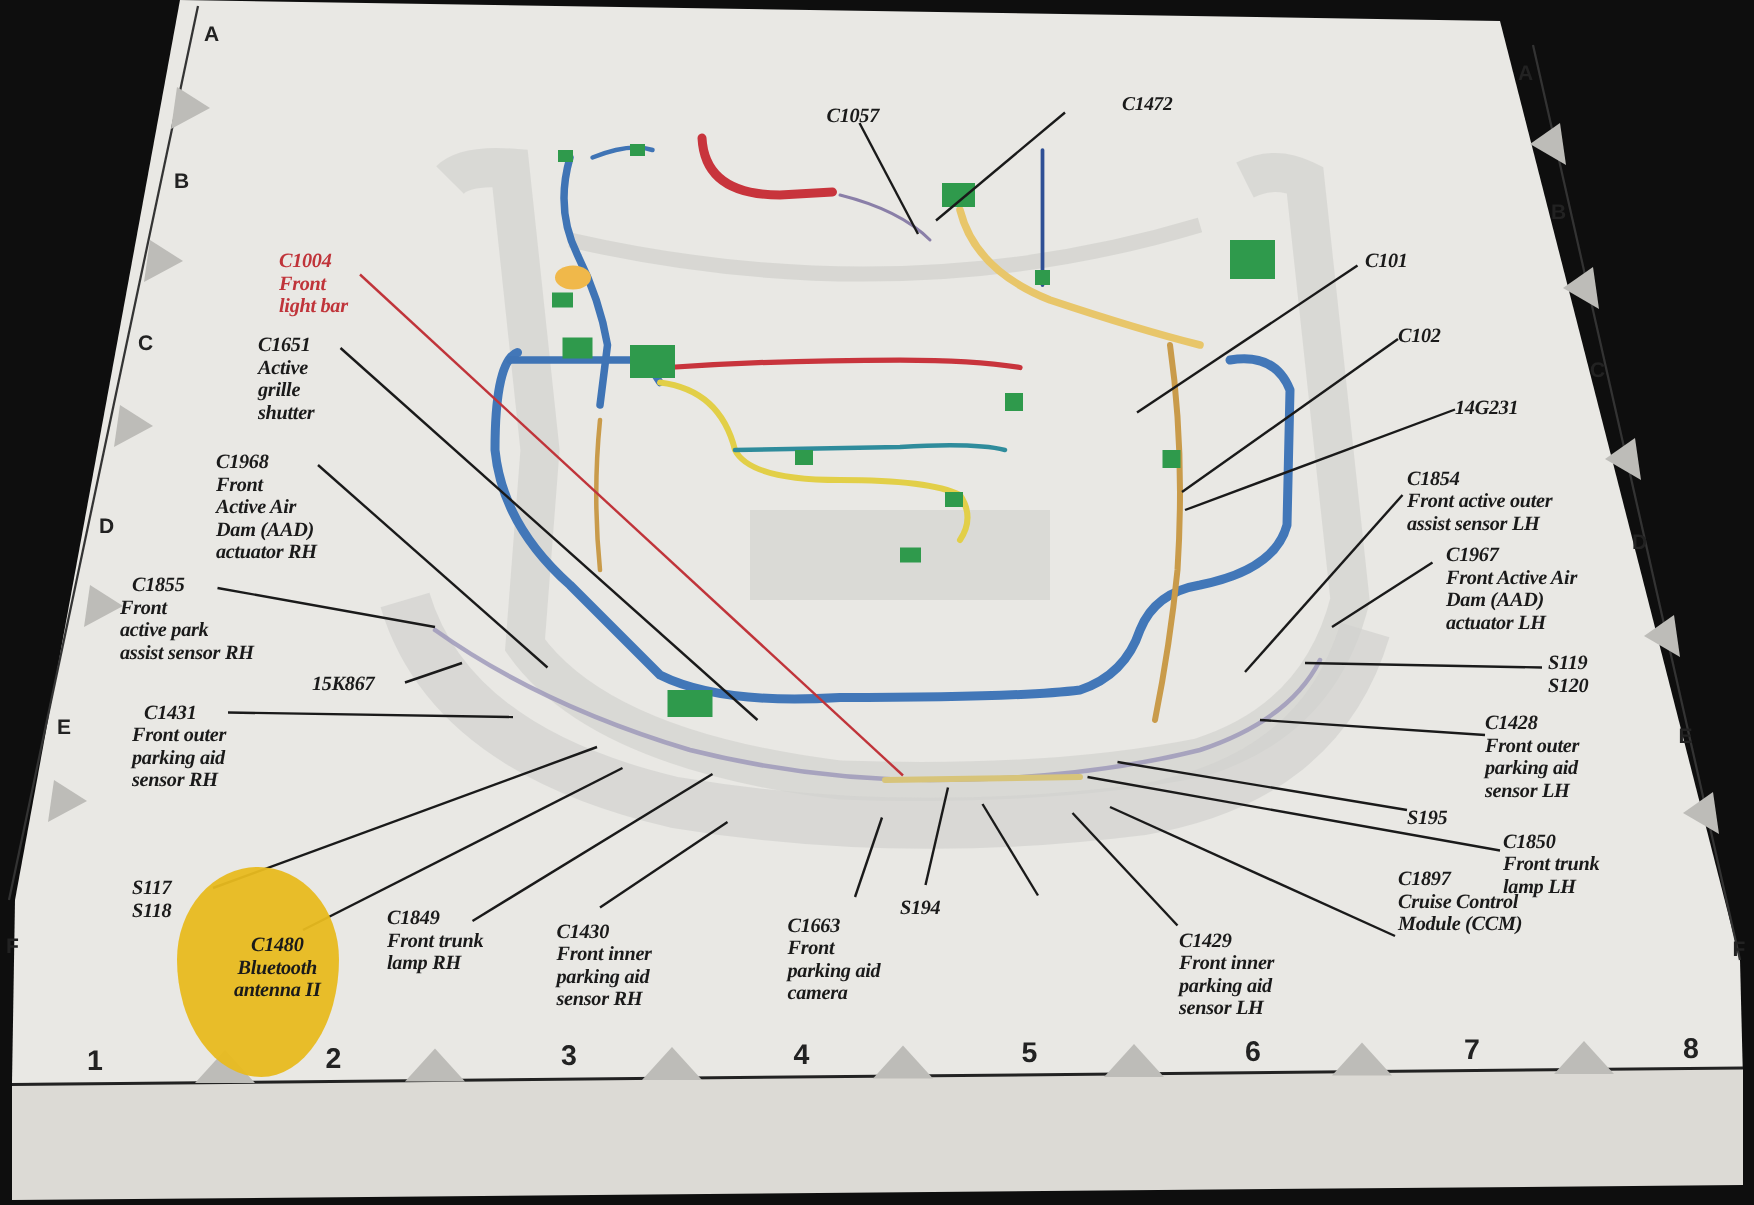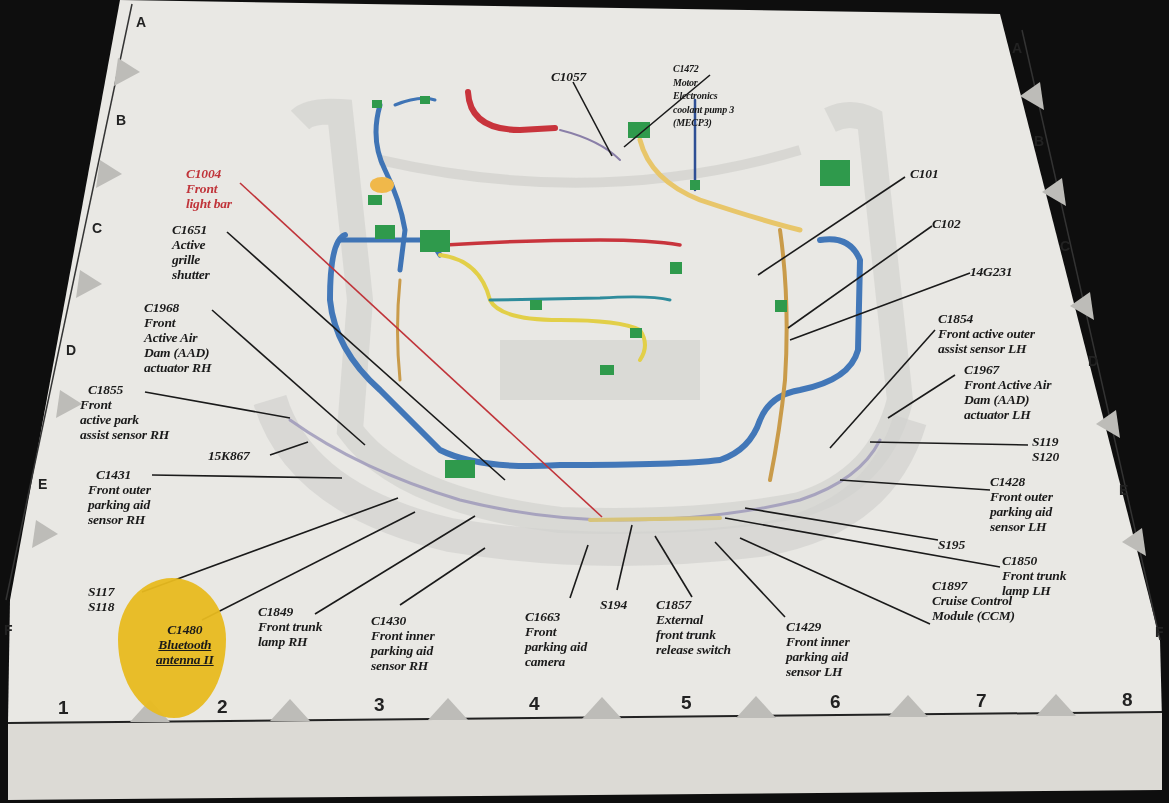--- a/index.html
+++ b/index.html
@@ -177,21 +177,21 @@
     <span class="desc">Front outer
 parking aid
 sensor RH</span>
   </div>
   <div class="label" style="left:88px;top:584px">
     <span class="code desc">S117
 S118</span>
   </div>
   <div class="label" style="left:156px;top:622px;text-align:center">
     <span class="code">C1480</span>
-    <span class="desc" style="text-decoration:underline">Bluetooth
+    <span class="desc" style="">Bluetooth
 antenna II</span>
   </div>
   <div class="label" style="left:258px;top:604px">
     <span class="code">C1849</span>
     <span class="desc">Front trunk
 lamp RH</span>
   </div>
   <div class="label" style="left:371px;top:613px">
     <span class="code">C1430</span>
     <span class="desc">Front inner
@@ -199,26 +199,20 @@
 sensor RH</span>
   </div>
   <div class="label" style="left:525px;top:609px">
     <span class="code">C1663</span>
     <span class="desc">Front
 parking aid
 camera</span>
   </div>
   <div class="label" style="left:600px;top:597px">
     <span class="code">S194</span>
-  </div>
-  <div class="label" style="left:656px;top:597px">
-    <span class="code">C1857</span>
-    <span class="desc">External
-front trunk
-release switch</span>
   </div>
   <div class="label" style="left:786px;top:619px">
     <span class="code">C1429</span>
     <span class="desc">Front inner
 parking aid
 sensor LH</span>
   </div>
   <div class="label" style="left:932px;top:578px">
     <span class="code">C1897</span>
     <span class="desc">Cruise Control
@@ -258,20 +252,16 @@
   </div>
   <div class="label" style="left:932px;top:216px">
     <span class="code">C102</span>
   </div>
   <div class="label" style="left:910px;top:166px">
     <span class="code">C101</span>
   </div>
   <div class="label" style="left:551px;top:69px">
     <span class="code">C1057</span>
   </div>
-  <div class="label" style="left:673px;top:62px;font-size:10px;line-height:13.5px">
+  <div class="label" style="left:748px;top:62px;font-size:13px;line-height:13.5px">
     <span class="code">C1472</span>
-    <span class="desc">Motor
-Electronics
-coolant pump 3
-(MECP3)</span>
   </div>
 </div>
 
 </body></html>

